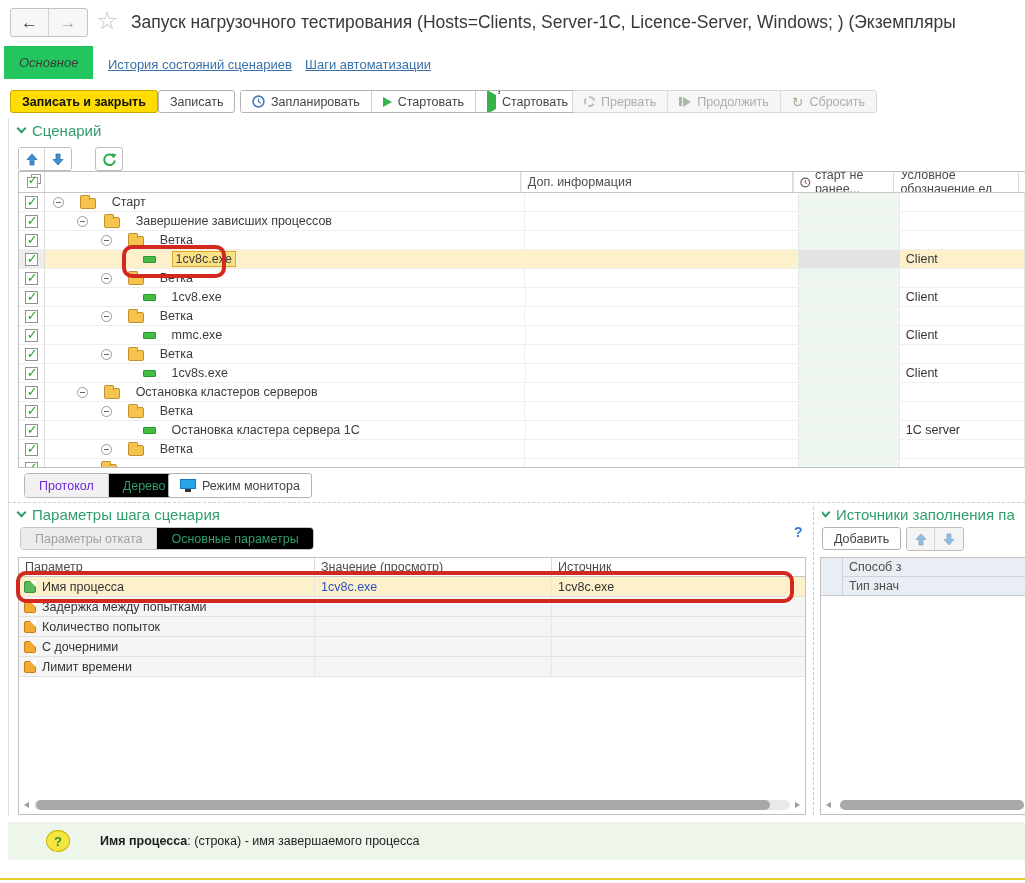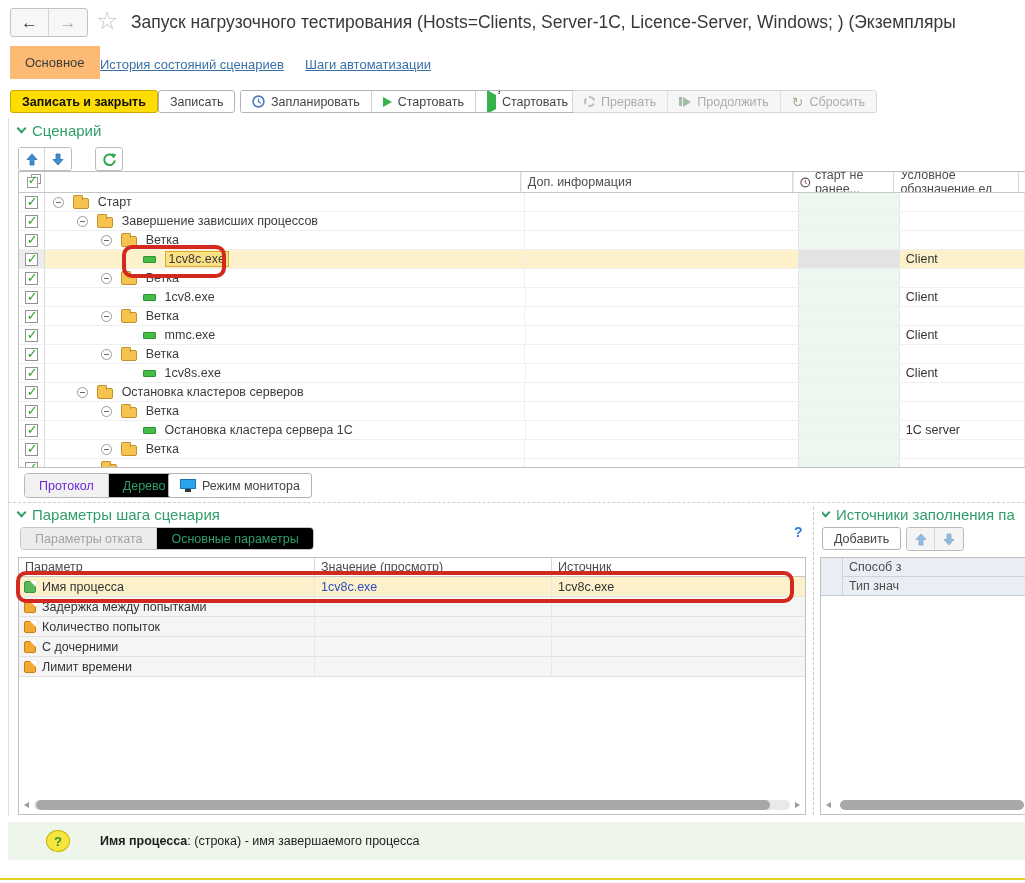--- a/index.html
+++ b/index.html
@@ -12,25 +12,25 @@
   
   .nav-group { position:absolute; left:10px; top:8px; display:flex; height:29px;
     border:1px solid #c3c3c3; border-radius:3px; background:#f7f7f7; overflow:hidden; }
   .nav-btn { width:38px; display:flex; align-items:center; justify-content:center;
     font-size:17px; cursor:pointer; }
   .nav-btn.back { color:#3c3c3c; border-right:1px solid #d4d4d4; }
   .nav-btn.fwd  { color:#9fb0bd; }
   .star { position:absolute; left:96px; top:8px; font-size:25px; color:#c4c4c4; line-height:1; }
   .page-title { position:absolute; left:131px; top:12px; width:894px; font-size:17.5px;
     color:#383838; white-space:nowrap; overflow:hidden; }
-  .tab-main { position:absolute; left:10px; top:46px; height:33px; line-height:33px;
-    padding:0 15px; background:#fdba74; color:#3d3d3d; font-size:13px; }
+  .tab-main { position:absolute; left:4px; top:46px; height:33px; line-height:33px;
+    padding:0 15px; background:#22c55e; color:#3d3d3d; font-size:13px;font-style:italic; }
   .nav-link { position:absolute; top:57px; font-size:13px; color:#3a70a8;
     text-decoration:underline; cursor:pointer; white-space:nowrap; }
-  .nav-link.l1 { left:100px; } .nav-link.l2 { left:305px; }
+  .nav-link.l1 { left:108px; } .nav-link.l2 { left:305px; }
 
   
   .btn { display:inline-flex; align-items:center; gap:6px; height:23px; padding:0 11px;
     background:#fff; border:1px solid #b3b3b3; border-radius:3px; font-size:12.5px;
     color:#444; cursor:pointer; white-space:nowrap; }
   .btn.yellow { position:absolute; left:10px; top:90px; background:#ffdd00;
     border-color:#cfa900; color:#111; font-weight:bold; }
   .btn.save { position:absolute; left:158px; top:90px; }
   .btn-group { position:absolute; display:flex; height:23px; border:1px solid #b3b3b3;
     border-radius:3px; overflow:hidden; background:#fff; }
@@ -80,21 +80,21 @@
   
   .tree-table { position:absolute; left:18px; top:171px; width:1007px; height:297px;
     border:1px solid #c0c0c0; border-right:none; overflow:hidden; background:#fff; }
   .tt-row { display:flex; height:19px; }
   .tt-row .cell { height:100%; display:flex; align-items:center; overflow:hidden; }
   .tt-head { height:21px; border-bottom:1px solid #c8c8c8; color:#4d4d4d; }
   .tt-head .cell { border-right:1px solid #d9d9d9; padding-left:6px; }
   .tt-head .c-rest { border-right:none; }
   .tbody .tt-row { border-bottom:1px solid #efefef; }
   .c-check { width:26px; justify-content:center; border-right:1px solid #dcdcdc; }
-  .c-tree  { width:486px; gap:9px; }
+  .c-tree  { width:486px; gap:16px; }
   .c-info  { width:278px; border-left:1px solid #f0f0f0; }
   .c-start { width:103px; background:#eef6f0; border-left:1px solid #e0e9e2;
     border-right:1px solid #e0e9e2; gap:4px; }
   .tt-head .c-start { background:#fff; }
   .c-unit  { width:127px; padding-left:6px; border-right:1px solid #e6e6e6; }
   .c-rest  { flex:1; }
   .tt-row.sel .c-tree, .tt-row.sel .c-info, .tt-row.sel .c-unit { background:#fcf1cb; }
   .tt-row.sel .c-start { background:#e3e3e3; }
   .tt-row.sel .c-check { background:#ececec; }
   .cb { width:13px; height:13px; border:1px solid #929292; background:#fff; position:relative; }

